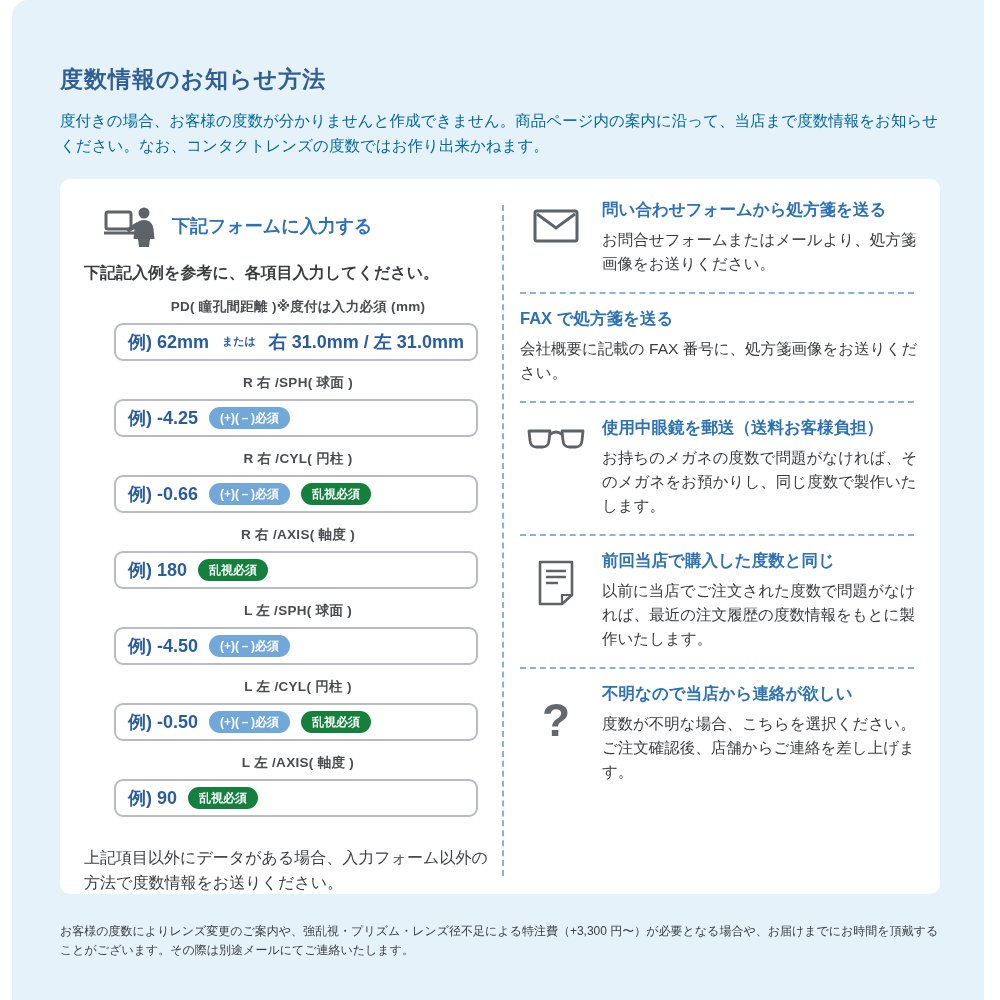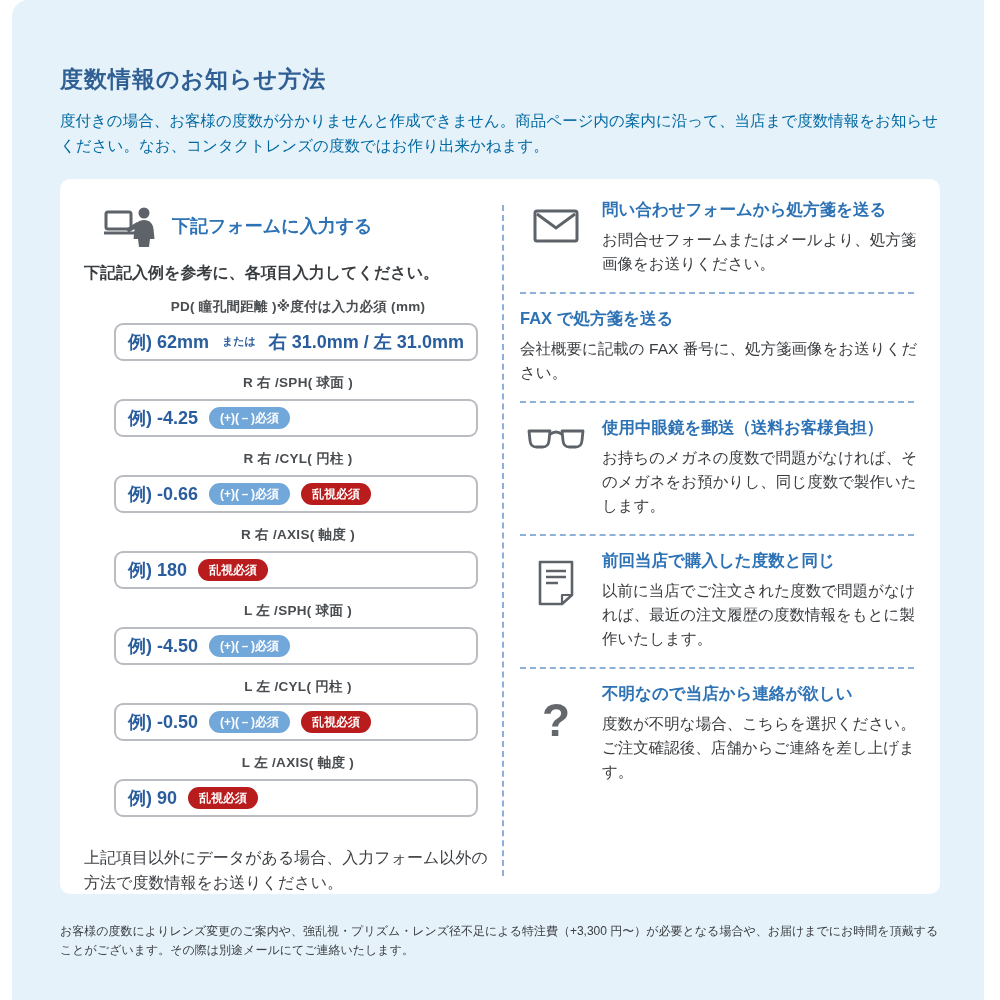--- a/index.html
+++ b/index.html
@@ -33,21 +33,21 @@
   .field-label{font-size:13.5px;font-weight:bold;color:#4a4d50;margin:13px 0 7px 4px;letter-spacing:.3px;text-align:center;}
   .field-box{
     height:38px;background:#fff;border:2px solid #b9bdc2;border-radius:9px;
     display:flex;align-items:center;padding:0 12px;gap:11px;white-space:nowrap;box-sizing:border-box;
   }
   .field-value{font-size:18px;font-weight:bold;color:#2a5d9e;}
   .value-part{font-size:18px;font-weight:bold;color:#2a5d9e;}
   .small-connector{font-size:11px;font-weight:bold;color:#2a5d9e;margin:0 2px;}
   .pill{font-size:12px;font-weight:bold;color:#fff;border-radius:999px;padding:5px 11px;line-height:1;}
   .pill-blue{background:#72a7d9;}
-  .pill-orange{background:#b91c1c;}
+  .pill-orange{background:#15803d;}
   .form-footer{margin-top:28px;font-size:16px;line-height:1.6;color:#3a3d40;width:406px;}
 
   .method{display:flex;gap:10px;padding:12px 0 14px;}
   .method-icon{width:72px;flex-shrink:0;display:flex;justify-content:center;align-items:flex-start;padding-top:10px;color:#5d6369;}
   .method-text{flex:1;}
   .method-title{font-size:16.5px;font-weight:bold;color:#2d72b5;margin-bottom:7px;}
   .method-body{font-size:15.5px;line-height:1.55;color:#3a3d40;}
   .hdivider{border-top:2px dashed #8cb0d9;margin:2px 4px 2px 0;}
   .q-glyph{font-size:46px;font-weight:900;color:#64686d;line-height:1;padding-top:4px;}
 

